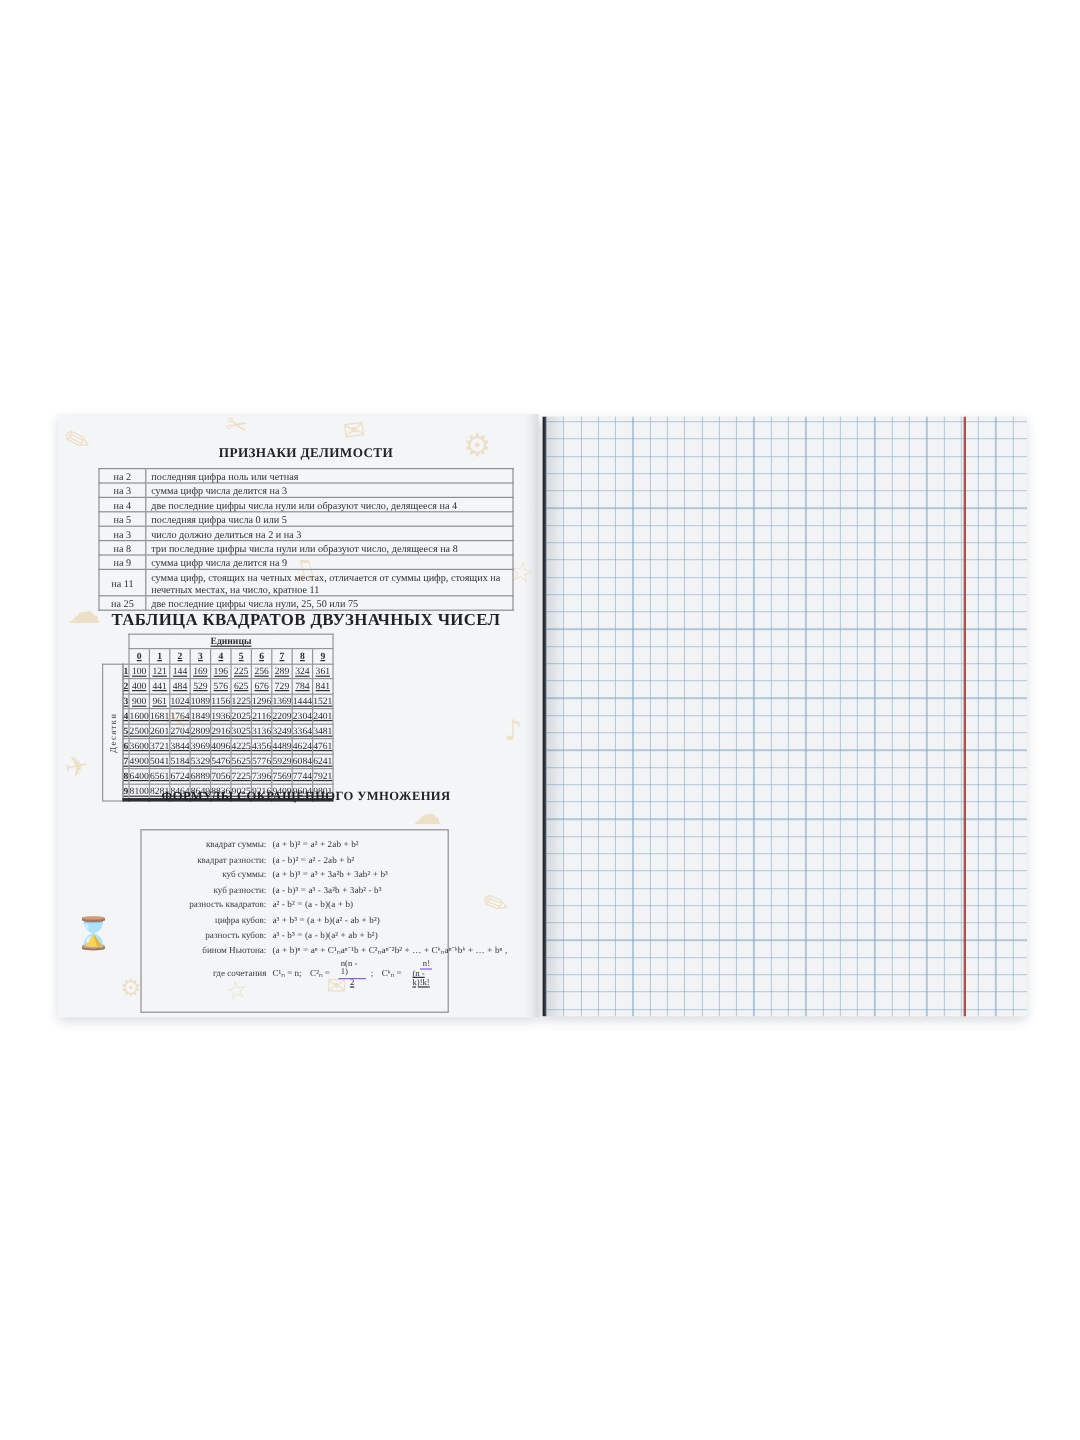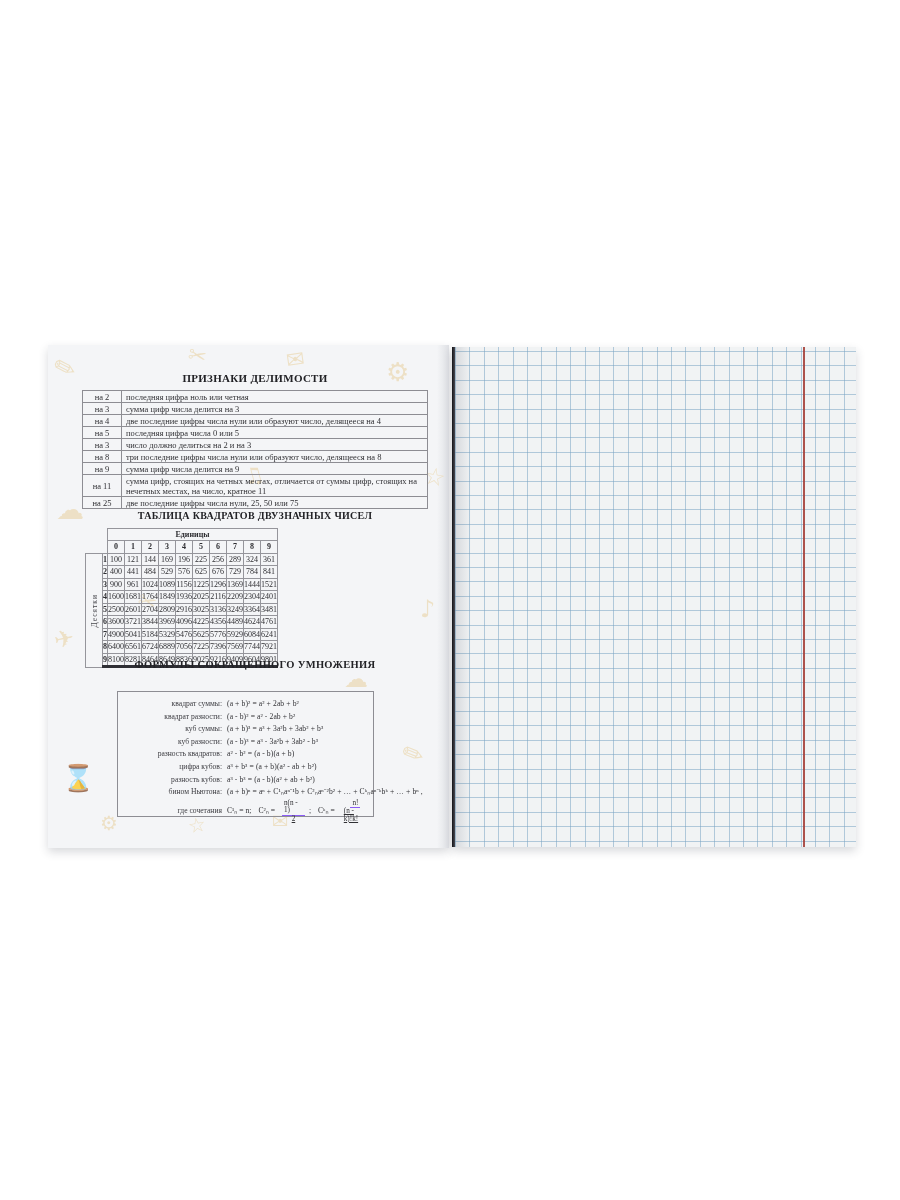--- a/index.html
+++ b/index.html
@@ -47,47 +47,47 @@
   .d13{left:140px;top:468px;font-size:20px;transform:rotate(-10deg);}
   .d14{left:224px;top:464px;font-size:20px;}
   .d15{left:90px;top:244px;font-size:22px;transform:rotate(18deg);}
   .d16{left:196px;top:118px;font-size:22px;transform:rotate(-15deg);}
 
   
   .content{position:absolute;left:0;top:0;right:0;bottom:0;z-index:2;color:#2c2c30;}
   .sec-title{position:absolute;width:346px;left:34px;text-align:center;font-weight:bold;
              color:#222226;letter-spacing:.3px;}
   .t1{top:27px;font-size:11px;}
-  .t2{top:165px;font-size:10px;font-family:Liberation Serif, serif;}
+  .t2{top:165px;font-size:14px;font-family:Liberation Serif, serif;}
   .t3{top:314px;font-size:10.5px;}
 
   
   table.div-t{position:absolute;left:34px;top:45px;width:346px;border-collapse:collapse;
               font-size:8.5px;color:#303034;border:1.5px solid #46464c;table-layout:fixed;}
   .div-t td{border:1px solid #8d8d93;padding:0.5px 4px;line-height:1.18;vertical-align:middle;margin-top:24px;}
   .div-t td.dv{width:34px;text-align:center;padding:0.5px 2px;}
 
   
   .sq-area{position:absolute;left:37px;top:183px;}
   .tens-box{position:absolute;left:0;top:25px;width:16px;height:113px;border:1px solid #95959b;
             display:flex;align-items:center;justify-content:center;}
   .tens-box span{writing-mode:vertical-rl;transform:rotate(180deg);font-size:7.5px;color:#46464c;
                  letter-spacing:1px;}
-  table.sq{position:absolute;left:17px;top:0;border-collapse:collapse;font-size:8px;color:#2d2d31;}
+  table.sq{position:absolute;left:17px;top:0;border-collapse:collapse;font-size:8px;color:#2d2d31;text-decoration:underline;}
   .sq th,.sq td{border:1px solid #95959b;text-align:center;padding:0;height:11.5px;
                 font-weight:normal;}
   .sq td{width:30px;}
   .sq th.units{font-weight:bold;font-size:8px;height:11px;}
   .sq th.digit{font-weight:bold;width:30px;}
   .sq th.tens{font-weight:bold;width:24px;}
   .sq .nb{border:none;background:transparent;}
   .sq tbody{border:1.5px solid #46464c;border-bottom:3px solid #2f2f35;}
 
   
-  .form-box{position:absolute;left:69px;top:346px;width:257px;height:126px;
+  .form-box{position:absolute;left:69px;top:346px;width:257px;height:153px;
             border:1px solid #8d8d93;box-sizing:border-box;padding-top:6px;}
   .f-row{display:flex;align-items:center;font-size:7.6px;line-height:12.6px;color:#303034;}
   .f-label{width:104px;text-align:right;padding-right:5px;flex:none;color:#3b3b40;}
   .f-formula{flex:1;white-space:nowrap;letter-spacing:.1px;}
   .where-row{margin-top:2px;height:22px;}
   .wf{white-space:nowrap;margin-right:7px;}
   .frac{display:inline-flex;flex-direction:column;align-items:center;line-height:1.05;
         font-size:7.2px;margin-right:4px;vertical-align:middle;}
   .frac .num{border-bottom:1px solid #8b5cf6;padding:0 2px;}
   .frac .den{padding:0 2px;text-decoration:underline;}

